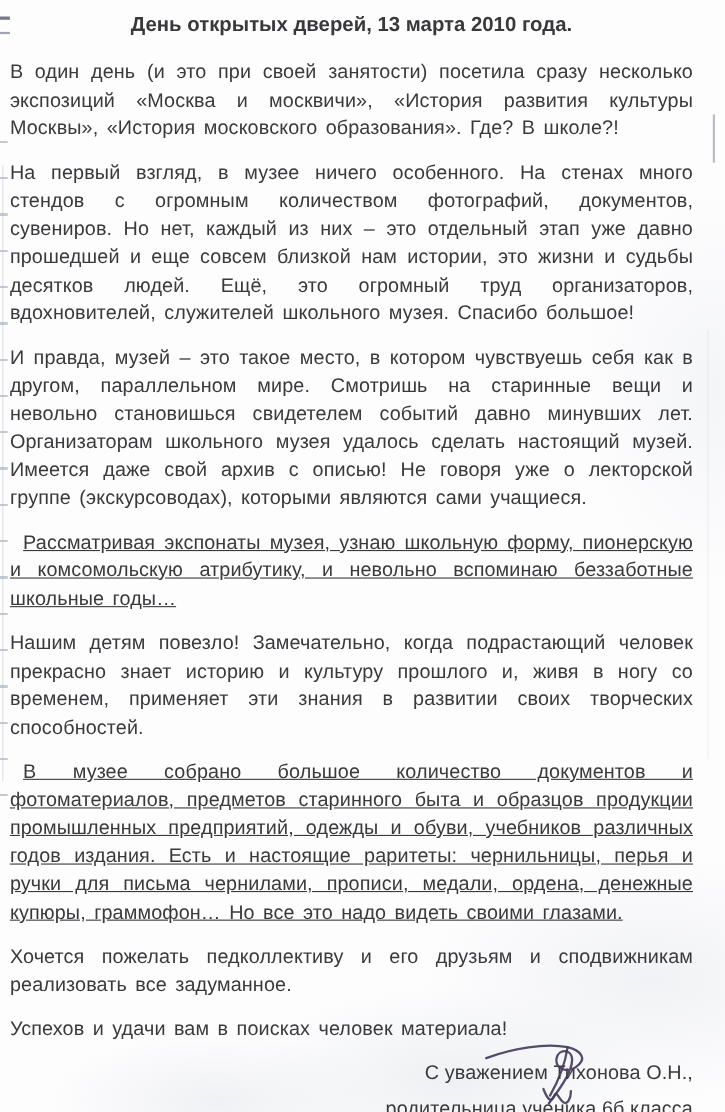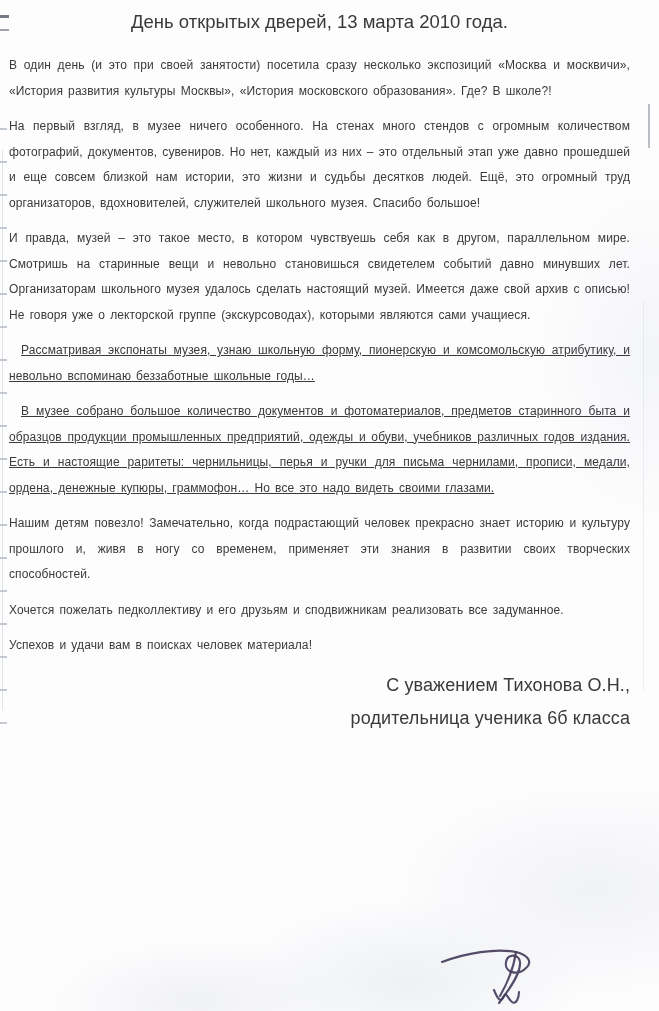--- a/index.html
+++ b/index.html
@@ -20,34 +20,34 @@
       #fdfdfe;
     font-family: "Liberation Sans", "DejaVu Sans", sans-serif;
     color: #3a393c;
   }
   .content {
     position: relative;
     padding: 9px 29px 0 9px;
   }
   .doc-title {
     font-size: 18.5px;
-    font-weight: 400;
+    font-weight: 700;
     line-height: 26px;
     text-align: center;
     margin: 0 0 18px 0;
     color: #39383b;
   }
   .para {
-    font-size: 12px;
+    font-size: 18px;
     line-height: 25.5px;
     text-align: justify;
     text-align-last: left;
     word-spacing: 0.14em;
     letter-spacing: 0.1px;
-    margin: 0 0 10px 0;
+    margin: 15px 0 10px 0;
     color: #3a393c;
   }
   .para.p-indent {
     text-indent: 12px;
     text-decoration: underline;
   }
   .sig-line {
     font-size: 18px;
     line-height: 25.5px;
     text-align: right;
@@ -121,22 +121,22 @@
   <div class="right-rule"></div>
 
   <div class="content">
 
     <h1 class="doc-title">День открытых дверей, 13 марта 2010 года.</h1>
 
     <p class="para">В один день (и это при своей занятости) посетила сразу несколько экспозиций «Москва и москвичи», «История развития культуры Москвы», «История московского образования». Где? В школе?!</p>
     <p class="para">На первый взгляд, в музее ничего особенного. На стенах много стендов с огромным количеством фотографий, документов, сувениров. Но нет, каждый из них – это отдельный этап уже давно прошедшей и еще совсем близкой нам истории, это жизни и судьбы десятков людей. Ещё, это огромный труд организаторов, вдохновителей, служителей школьного музея. Спасибо большое!</p>
     <p class="para">И правда, музей – это такое место, в котором чувствуешь себя как в другом, параллельном мире. Смотришь на старинные вещи и невольно становишься свидетелем событий давно минувших лет. Организаторам школьного музея удалось сделать настоящий музей. Имеется даже свой архив с описью! Не говоря уже о лекторской группе (экскурсоводах), которыми являются сами учащиеся.</p>
     <p class="para p-indent">Рассматривая экспонаты музея, узнаю школьную форму, пионерскую и комсомольскую атрибутику, и невольно вспоминаю беззаботные школьные годы…</p>
+    <p class="para">Нашим детям повезло! Замечательно, когда подрастающий человек прекрасно знает историю и культуру прошлого и, живя в ногу со временем, применяет эти знания в развитии своих творческих способностей.</p>
     <p class="para p-indent">В музее собрано большое количество документов и фотоматериалов, предметов старинного быта и образцов продукции промышленных предприятий, одежды и обуви, учебников различных годов издания. Есть и настоящие раритеты: чернильницы, перья и ручки для письма чернилами, прописи, медали, ордена, денежные купюры, граммофон… Но все это надо видеть своими глазами.</p>
-    <p class="para">Нашим детям повезло! Замечательно, когда подрастающий человек прекрасно знает историю и культуру прошлого и, живя в ногу со временем, применяет эти знания в развитии своих творческих способностей.</p>
     <p class="para">Хочется пожелать педколлективу и его друзьям и сподвижникам реализовать все задуманное.</p>
     <p class="para">Успехов и удачи вам в поисках человек материала!</p>
 
     <p class="sig-line first">С уважением Тихонова О.Н.,</p>
     <p class="sig-line second">родительница ученика 6б класса</p>
 
   </div>
 
   <svg class="signature-svg" viewBox="0 0 100 64" aria-hidden="true">
     <path d="M 4,16 C 28,7 58,2 78,6 C 90,9 95,16 88,22 C 80,30 66,27 68,16 C 70,7 81,8 82,16 C 83,26 74,40 61,57"></path>

